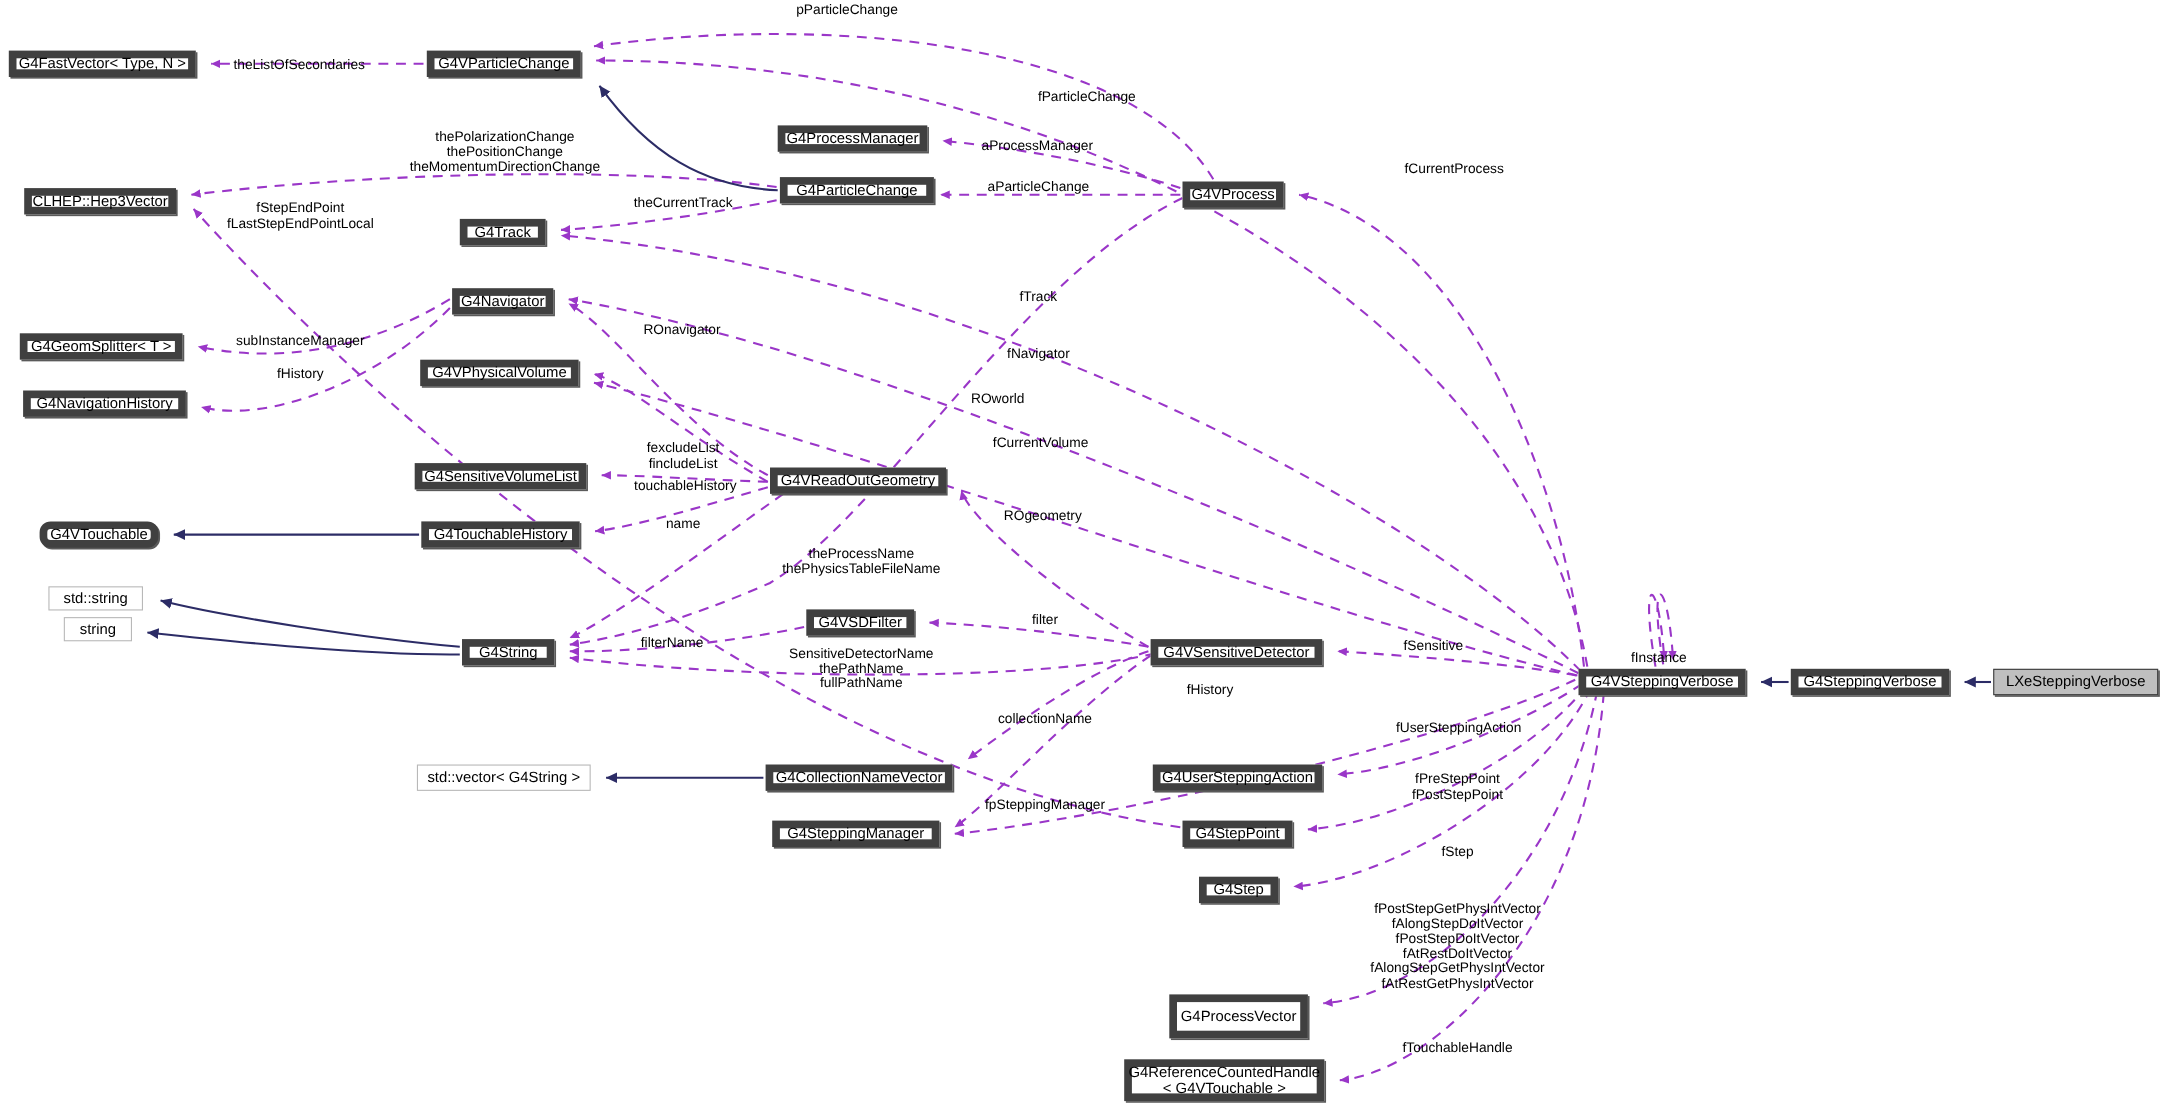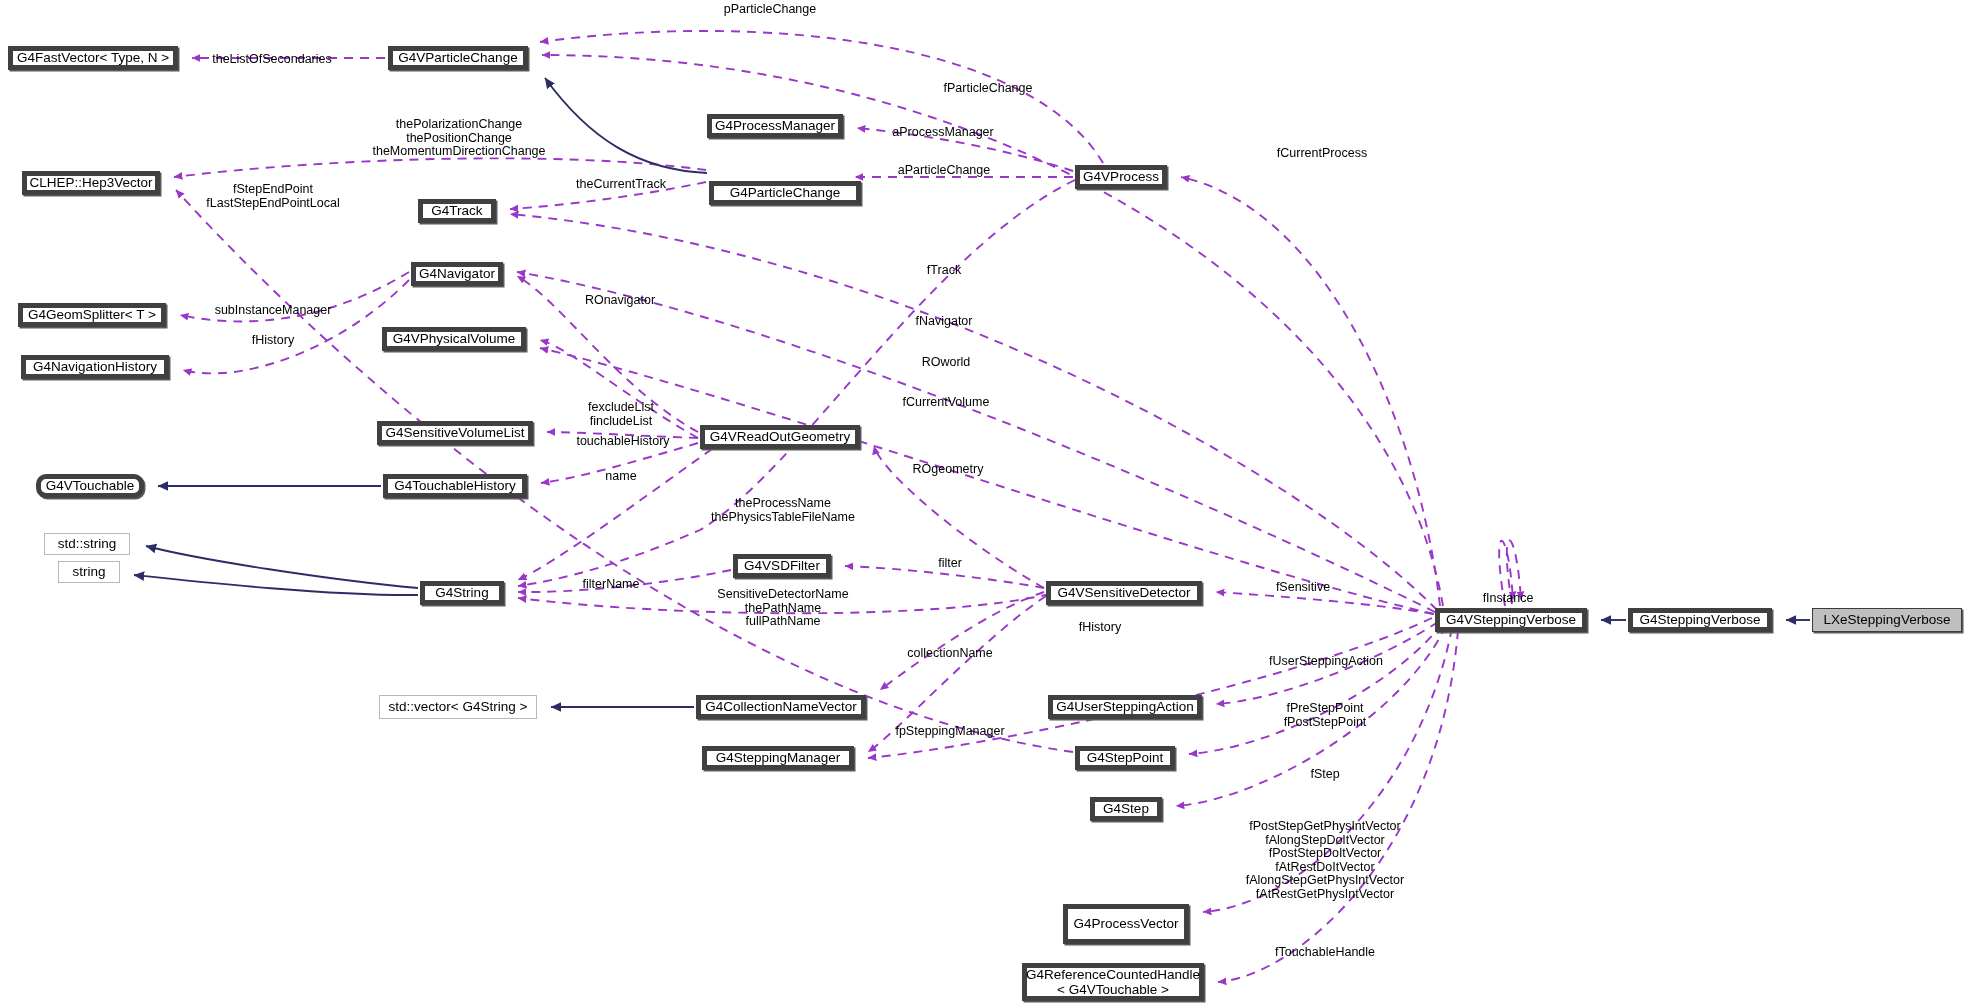--- a/index.html
+++ b/index.html
@@ -1,20 +1,20 @@
 <!DOCTYPE html>
 <html><head>
 <meta charset="utf-8">
 <style>
   html,body{margin:0;padding:0;background:#ffffff;}
   body{width:1968px;height:1008px;font-family:"Liberation Sans",sans-serif;}
   #canvas{position:relative;width:1968px;height:1008px;overflow:hidden;background:#fff;}
   svg#edges{position:absolute;left:0;top:0;width:1968px;height:1008px;}
   .node{position:absolute;box-sizing:border-box;display:flex;align-items:center;justify-content:center;
-        background:#ffffff;border:5px solid #404040;box-shadow:1.5px 1.5px 0 0 #5a5a5a;
+        background:#ffffff;border:7px solid #404040;box-shadow:1.5px 1.5px 0 0 #5a5a5a;
         font-size:13.5px;color:#000;line-height:1.12;text-align:center;white-space:pre;}
   .node.light{border:1px solid #b8b8b8;box-shadow:none;}
   .node.current{background:#bfbfbf;border:1px solid #3c3c3c;}
   .edge-label{position:absolute;font-size:12.5px;color:#000;line-height:1.08;
         text-align:center;white-space:pre;transform:translateX(-50%);}
 </style>
 </head>
 <body>
 
 <div id="canvas">
@@ -110,21 +110,21 @@
       <path d="M1626,620 L1601,620"></path>
       <path d="M1810,620 L1786,620"></path>
     </g>
   </svg>
 
   <div id="node-layer">
       <div class="node" style="left: 8px; top: 46px; width: 170px; height: 24px;">G4FastVector&lt; Type, N &gt;</div>
       <div class="node" style="left: 388px; top: 46px; width: 140px; height: 24px;">G4VParticleChange</div>
       <div class="node" style="left: 22px; top: 171px; width: 138px; height: 24px;">CLHEP::Hep3Vector</div>
       <div class="node" style="left: 707px; top: 114px; width: 136px; height: 24px;">G4ProcessManager</div>
-      <div class="node" style="left: 709px; top: 181px; width: 152px; height: 24px;">G4ParticleChange</div>
+      <div class="node" style="left: 709px; top: 161px; width: 140px; height: 24px;">G4ParticleChange</div>
       <div class="node" style="left: 1075px; top: 165px; width: 92px; height: 24px;">G4VProcess</div>
       <div class="node" style="left: 418px; top: 199px; width: 78px; height: 24px;">G4Track</div>
       <div class="node" style="left: 411px; top: 262px; width: 92px; height: 24px;">G4Navigator</div>
       <div class="node" style="left: 18px; top: 303px; width: 148px; height: 24px;">G4GeomSplitter&lt; T &gt;</div>
       <div class="node" style="left: 382px; top: 327px; width: 144px; height: 24px;">G4VPhysicalVolume</div>
       <div class="node" style="left: 21px; top: 355px; width: 148px; height: 24px;">G4NavigationHistory</div>
       <div class="node" style="left: 377px; top: 421px; width: 156px; height: 24px;">G4SensitiveVolumeList</div>
       <div class="node" style="left: 700px; top: 425px; width: 160px; height: 24px;">G4VReadOutGeometry</div>
       <div class="node" style="left: 36px; top: 474px; width: 108px; height: 24px; border-radius: 10px;">G4VTouchable</div>
       <div class="node" style="left: 383px; top: 474px; width: 144px; height: 24px;">G4TouchableHistory</div>
@@ -157,21 +157,21 @@
       <div class="edge-label" style="left: 1322px; top: 147px;">fCurrentProcess</div>
       <div class="edge-label" style="left: 621px; top: 178px;">theCurrentTrack</div>
       <div class="edge-label" style="left: 944px; top: 164px;">aParticleChange</div>
       <div class="edge-label" style="left: 273px; top: 183px;">fStepEndPoint
 fLastStepEndPointLocal</div>
       <div class="edge-label" style="left: 944px; top: 264px;">fTrack</div>
       <div class="edge-label" style="left: 620px; top: 294px;">ROnavigator</div>
       <div class="edge-label" style="left: 273px; top: 304px;">subInstanceManager</div>
       <div class="edge-label" style="left: 944px; top: 315px;">fNavigator</div>
       <div class="edge-label" style="left: 273px; top: 334px;">fHistory</div>
-      <div class="edge-label" style="left: 946px; top: 356px; text-align: right;">ROworld</div>
+      <div class="edge-label" style="left: 907px; top: 356px; text-align: right;">ROworld</div>
       <div class="edge-label" style="left: 946px; top: 396px;">fCurrentVolume</div>
       <div class="edge-label" style="left: 621px; top: 401px;">fexcludeList
 fincludeList</div>
       <div class="edge-label" style="left: 623px; top: 435px;">touchableHistory</div>
       <div class="edge-label" style="left: 948px; top: 463px;">ROgeometry</div>
       <div class="edge-label" style="left: 621px; top: 470px;">name</div>
       <div class="edge-label" style="left: 783px; top: 497px;">theProcessName
 thePhysicsTableFileName</div>
       <div class="edge-label" style="left: 950px; top: 557px;">filter</div>
       <div class="edge-label" style="left: 611px; top: 578px;">filterName</div>

